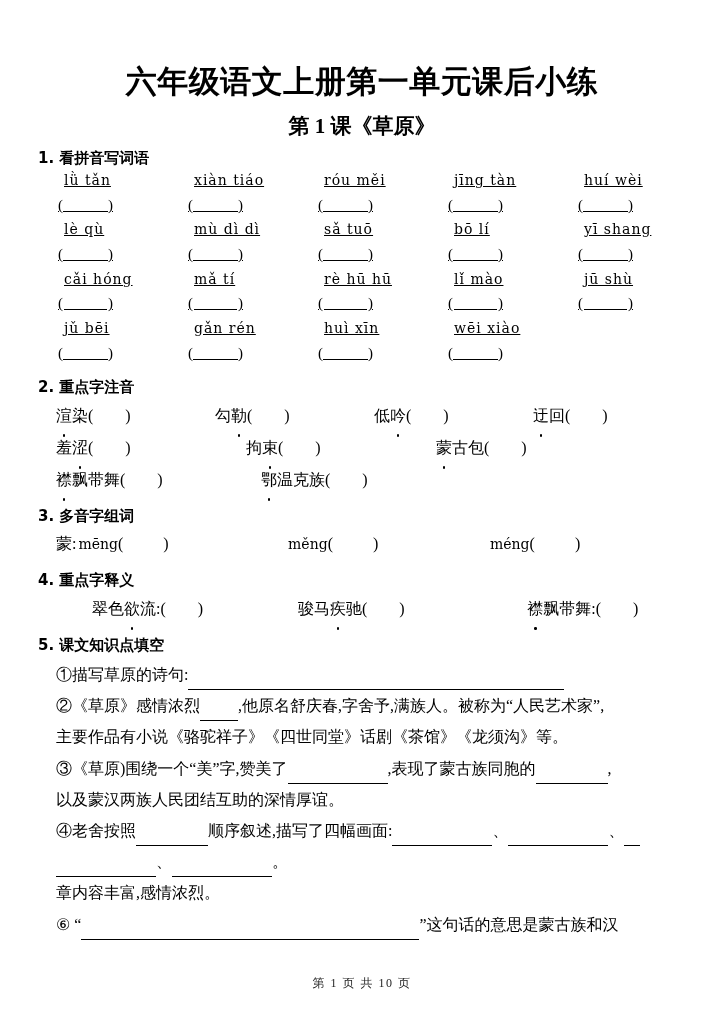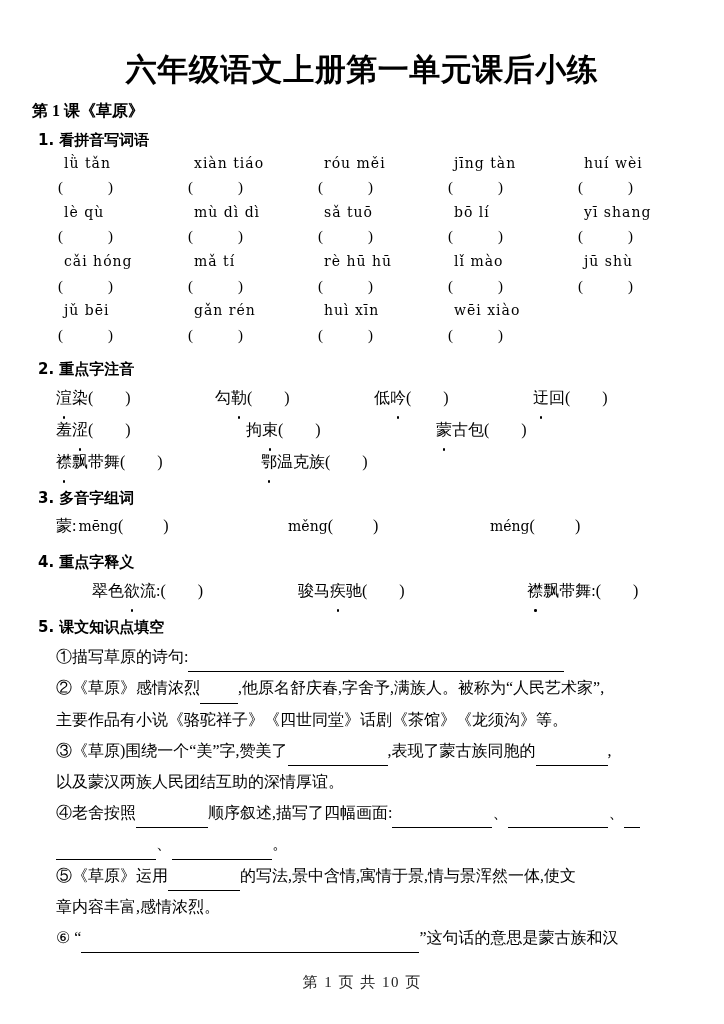--- a/index.html
+++ b/index.html
@@ -14,57 +14,59 @@
     font-family: "Liberation Serif", "DejaVu Serif", serif;
     color: #000000;
     overflow: hidden;
   }
   .page {
     position: absolute;
     left: 0; top: 0;
     width: 724px;
     height: 1024px;
     box-sizing: border-box;
-    padding: 4px 32px;
+    padding: 16px 32px;
   }
 
   
   .doc-title {
     text-align: center;
     font-family: "DejaVu Sans", "Liberation Sans", sans-serif;
     font-weight: bold;
     font-size: 31px;
     letter-spacing: 0.5px;
     margin: 0;
     padding-top: 48px;
     line-height: 1.15;
   }
   .doc-subtitle {
+    text-align: center;
     font-family: "Liberation Serif", "DejaVu Serif", serif;
-    font-size: 16px;
+    font-size: 21px;
     margin: 0;
     padding-top: 14px;
     line-height: 1.15;
   }
 
   
   .sec-head {
     font-family: "DejaVu Sans", "Liberation Sans", sans-serif;
     font-weight: bold;
     font-size: 15px;
     margin: 0;
     padding: 11px 0 2px 6px;
     line-height: 1.3;
   }
 
   
   .pinyin-block { padding-left: 26px; }
   .pinyin-row {
     display: flex;
     margin-bottom: 1px;
+    text-decoration: underline;
   }
   .pinyin-cell {
     width: 130px;
     flex: 0 0 130px;
   }
   .py {
     font-family: "DejaVu Serif", "Liberation Serif", serif;
     font-size: 14px;
     letter-spacing: 1px;
     line-height: 1.55;
@@ -132,21 +134,21 @@
   .u-xs  { width: 38px; }
   .u-tiny{ width: 16px; }
 
   
   .footer {
     position: absolute;
     left: 0;
     bottom: 32px;
     width: 724px;
     text-align: center;
-    font-size: 15px;
+    font-size: 12px;
     font-family: "Liberation Serif", "DejaVu Serif", serif;
     letter-spacing: 1.5px;
     color: #222;
   }
 </style>
 </head>
 <body>
 
 <div class="page">
 
@@ -342,23 +344,20 @@
     </div>
     <div class="q-cont">以及蒙汉两族人民团结互助的深情厚谊。</div>
 
     <div class="q-line">
       <span>④</span><span>老舍按照</span><span class="u u-sm"></span><span>顺序叙述,描写了四幅画面:</span><span class="u u-md"></span><span>、</span><span class="u u-md"></span><span>、</span><span class="u u-tiny"></span>
     </div>
     <div class="q-cont">
       <span class="u u-md"></span><span>、</span><span class="u u-md"></span><span>。</span>
     </div>
 
-    <div class="q-line">
-      <span>⑤</span><span>《草原》运用</span><span class="u u-sm"></span><span>的写法,景中含情,寓情于景,情与景浑然一体,使文</span>
-    </div>
     <div class="q-cont">章内容丰富,感情浓烈。</div>
 
     <div class="q-line">
       <span>⑥</span>&nbsp;<span>“</span><span class="u" style="width:338px"></span><span>”</span><span>这句话的意思是蒙古族和汉</span>
     </div>
 
   </div>
 
   <div class="footer">第 1 页 共 10 页</div>
 </div>

